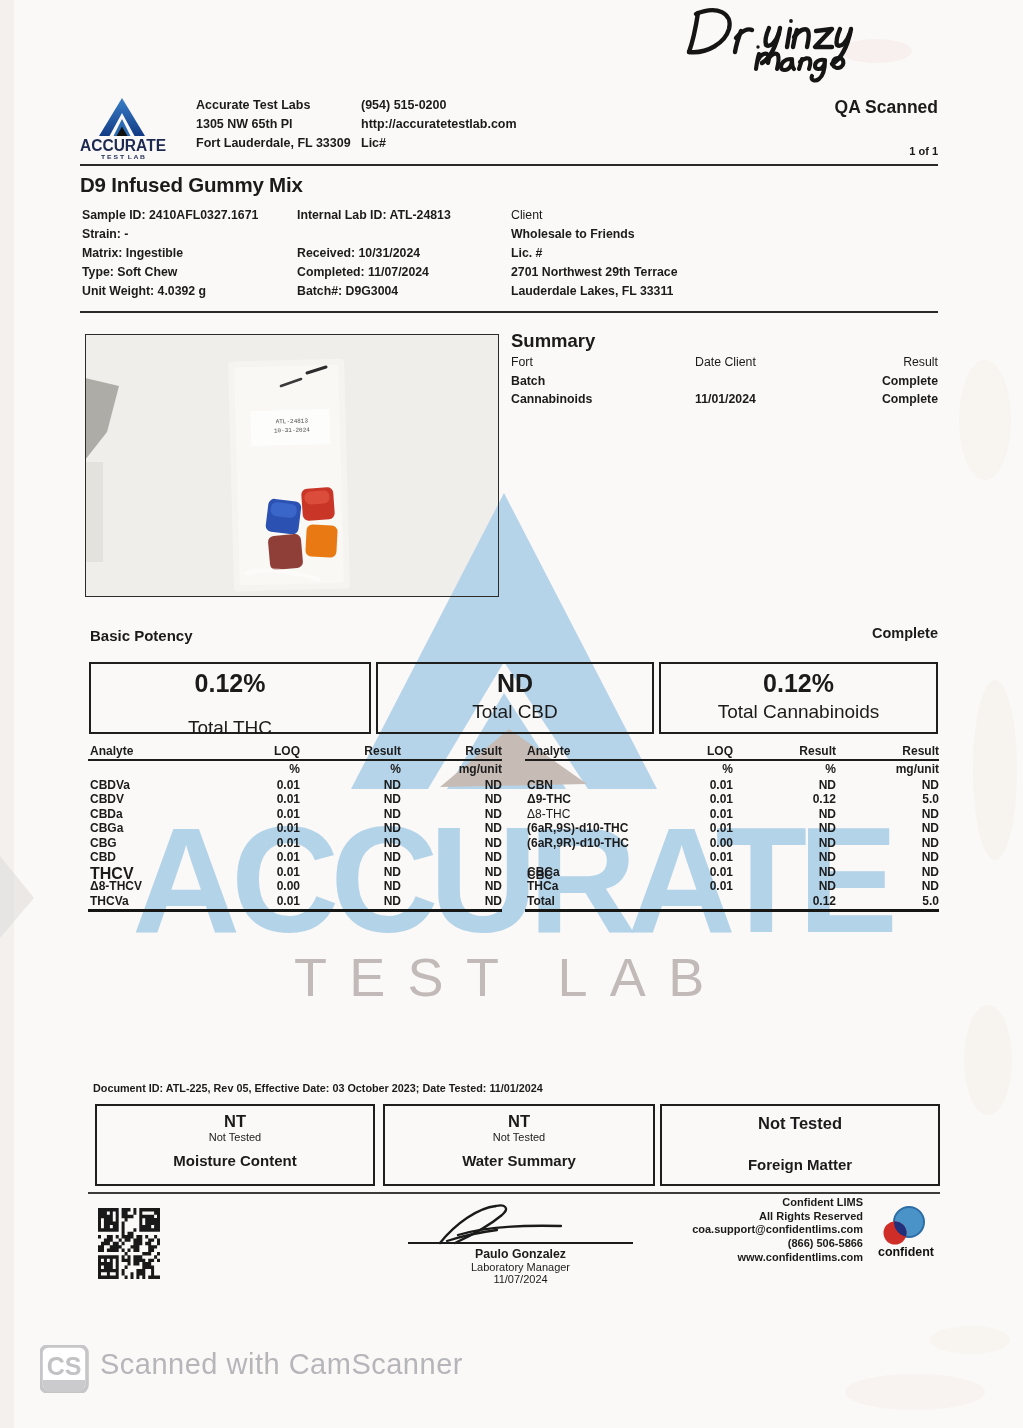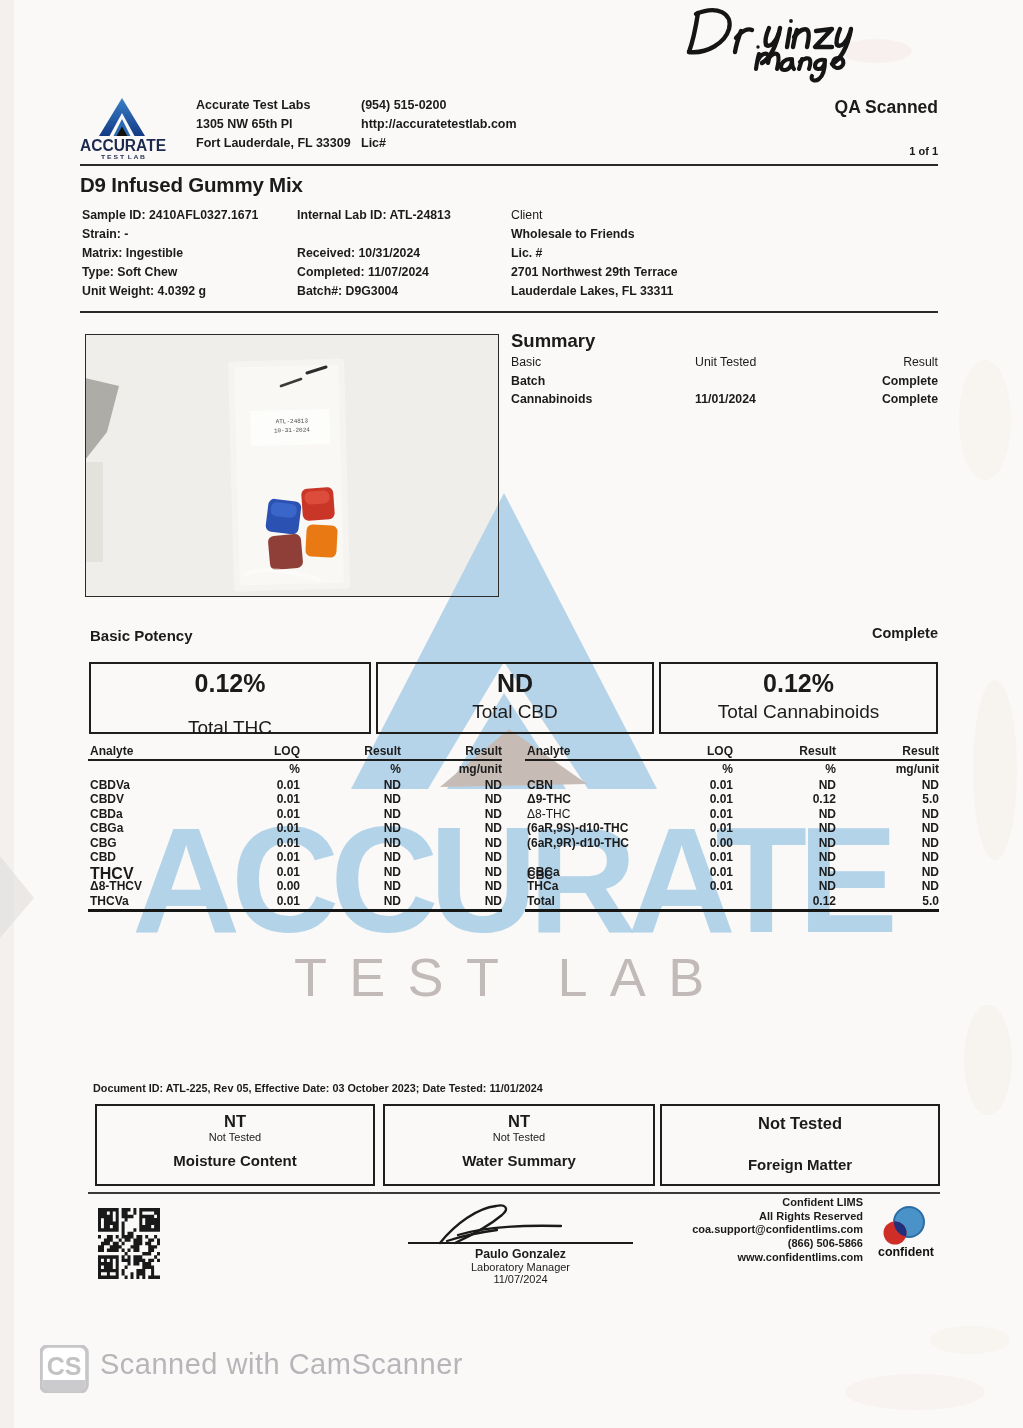--- a/index.html
+++ b/index.html
@@ -125,22 +125,22 @@
 <text x="515" y="932" text-anchor="middle" font-family="Liberation Sans, sans-serif" font-weight="bold" font-size="150" fill="#b3d3e9" textLength="766" lengthAdjust="spacing">ACCURATE</text>
 <text x="294" y="996" font-family="Liberation Sans, sans-serif" font-size="54" fill="#c1bab9" letter-spacing="22.3">TEST LAB</text>
 <polygon points="0,856 34,898 0,938" fill="#dedbd8" opacity="0.55"></polygon>
 </svg>
 
 <div class="abs" style="left:85px;top:334px;width:412px;height:261px;border:1.5px solid #2b2b29;"></div>
 
 <div class="abs b" style="left:511px;top:330px;font-size:18.5px;">Summary</div>
 
 <div class="abs" style="left:511px;top:355px;width:427px;font-size:12.3px;">
-  <span class="abs" style="left:0;top:0;">Basic</span>
-  <span class="abs" style="left:184px;top:0;">Unit Tested</span>
+  <span class="abs" style="left:0;top:0;">Fort</span>
+  <span class="abs" style="left:184px;top:0;">Date Client</span>
   <span class="abs" style="right:0;top:0;">Result</span>
 </div>
 
 <div class="abs b" style="left:511px;top:374px;width:427px;font-size:12.3px;">
   <span class="abs" style="left:0;top:0;text-align:right;">Batch</span>
   <span class="abs" style="right:0;top:0;">Complete</span>
 </div>
 
 <div class="abs b" style="left:511px;top:392px;width:427px;font-size:12.3px;">
   <span class="abs" style="left:0;top:0;">Cannabinoids</span>

